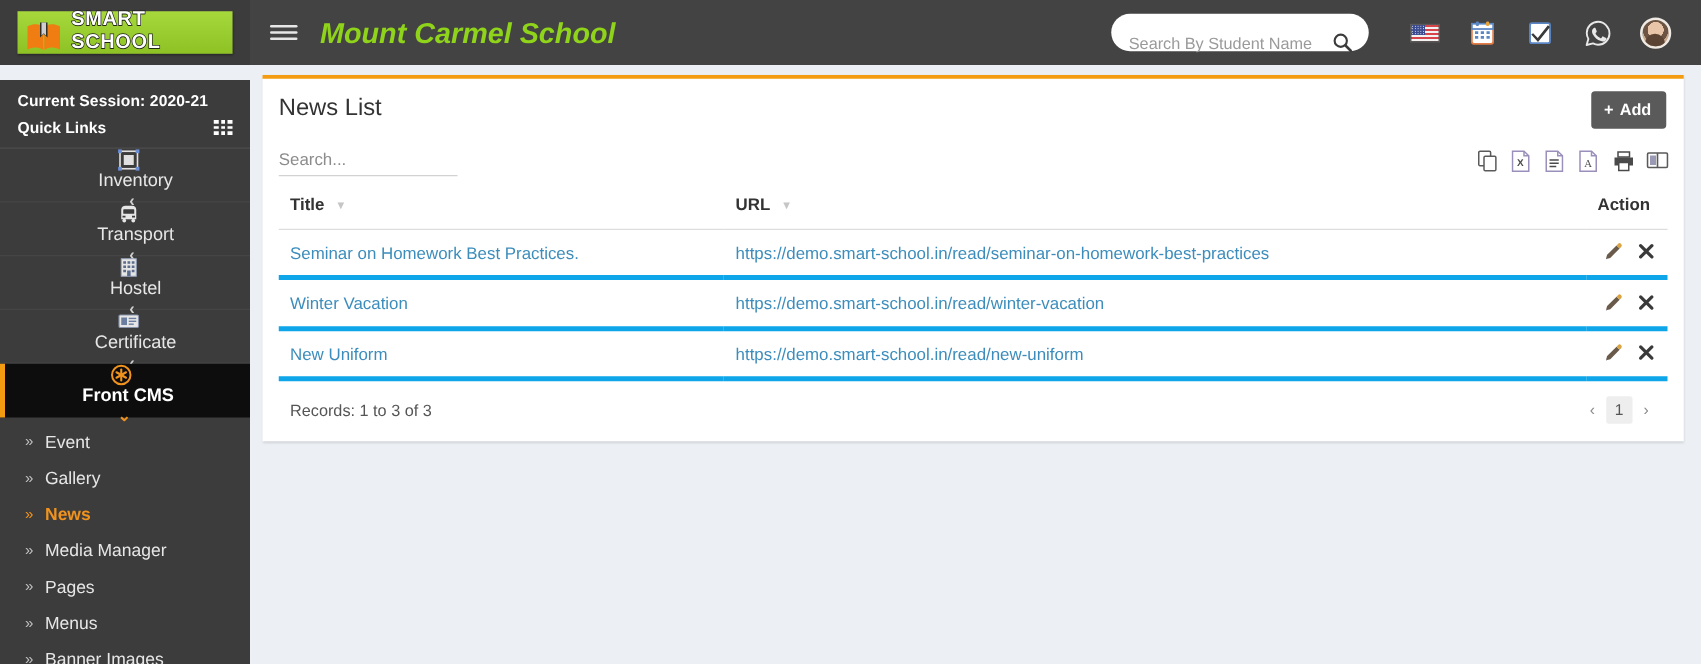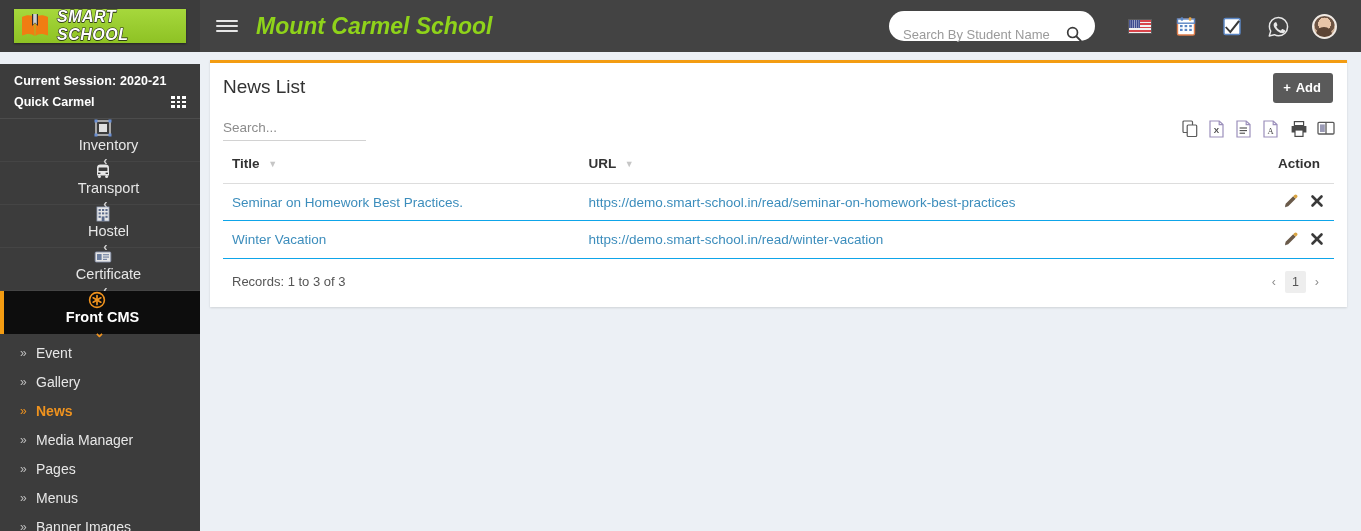--- a/index.html
+++ b/index.html
@@ -20,24 +20,23 @@
   .logo-zone {
     width: 200px; height: 52px;
     background: #3c3c3c;
     display: flex; align-items: center; justify-content: center;
     flex: none;
   }
   .logo-badge {
     width: 172px; height: 34px;
     background: linear-gradient(#a6d83c, #8ec224);
     border-radius: 0;
-    display: flex; align-items: center;
+    display: flex; align-items: flex-end;
     padding-left: 6px;
     box-shadow: 0 1px 2px rgba(0,0,0,.4);
-    font-style: italic;
   }
   .logo-book { width: 30px; height: 26px; flex: none; position: relative; }
   .logo-text {
     color: #ffffff;
     font-size: 16px;
     font-weight: bold;
     letter-spacing: .5px;
     margin-left: 7px;
     -webkit-text-stroke: 1.1px #1c1c1c;
     paint-order: stroke fill;
@@ -227,21 +226,21 @@
     font-size: 13.5px; color: #333; font-weight: bold;
     padding: 9px 0 12px 9px;
     border-bottom: 1px solid #ddd;
     white-space: nowrap;
   }
   thead th .sortc { color:#c6c6c6; font-size: 9px; margin-left:5px; vertical-align: middle;}
   th.col-action { text-align: right; padding-right: 14px; }
   tbody td {
     font-size: 13.5px;
     padding: 10px 0 10px 9px;
-    border-bottom: 1px solid #0ea5e9;
+    border-bottom: 4px solid #0ea5e9;
     color: #3c8dbc;
   }
   tbody td a { color: #3c8dbc; text-decoration: none; }
   td.col-action { text-align: right; padding-right: 10px; white-space: nowrap;}
   .act-ico { display:inline-block; width:20px; height:16px; cursor:pointer; vertical-align:middle;}
   .act-ico + .act-ico { margin-left: 2px; }
 
   .col-title { width: 362px; }
   .col-url { width: 700px; }
 
@@ -341,21 +340,21 @@
     </div>
 
   </div>
 </div>
 
 <div class="sidebar">
 
   <div class="session-block">
     <div class="session-line">Current Session: 2020-21</div>
     <div class="quick-links-row">
-      <span>Quick Carmel</span>
+      <span>Quick Links</span>
       <span class="grid-ico">
         <i></i>
           <i></i>
           <i></i>
           <i></i>
           <i></i>
           <i></i>
           <i></i>
           <i></i>
           <i></i>
@@ -611,20 +610,45 @@
                 <svg width="14" height="14" viewBox="0 0 14 14">
                   <g stroke="#3a3a3a" stroke-width="2.6" stroke-linecap="round">
                     <line x1="2.5" y1="2.5" x2="11.5" y2="11.5"></line>
                     <line x1="11.5" y1="2.5" x2="2.5" y2="11.5"></line>
                   </g>
                 </svg>
               </span>
             </td>
           </tr>
 
+          <tr>
+            <td>
+              <a href="#">New Uniform</a>
+            </td>
+            <td>
+              <a href="#">https://demo.smart-school.in/read/new-uniform</a>
+            </td>
+            <td class="col-action">
+              <span class="act-ico">
+                <svg width="15" height="15" viewBox="0 0 15 15">
+                  <path d="M2 12.2 L2.7 9.8 L10.2 2.3 L12.7 4.8 L5.2 12.3 L2.8 13 Z" fill="#6a5a4a"></path>
+                  <path d="M10.2 2.3 L11.4 1.1 A1.4 1.4 0 0 1 13.9 3.6 L12.7 4.8 Z" fill="#d9a441"></path>
+                  <path d="M2 12.2 L2.8 13 L2 13.3 Z" fill="#2f2f2f"></path>
+                </svg>
+              </span>
+              <span class="act-ico">
+                <svg width="14" height="14" viewBox="0 0 14 14">
+                  <g stroke="#3a3a3a" stroke-width="2.6" stroke-linecap="round">
+                    <line x1="2.5" y1="2.5" x2="11.5" y2="11.5"></line>
+                    <line x1="11.5" y1="2.5" x2="2.5" y2="11.5"></line>
+                  </g>
+                </svg>
+              </span>
+            </td>
+          </tr>
 
         </tbody>
       </table>
 
       <div class="foot-row">
         <div class="rec-info">Records: 1 to 3 of 3</div>
         <div class="pager">
           <span class="pg">‹</span>
           <span class="pg num">1</span>
           <span class="pg">›</span>

